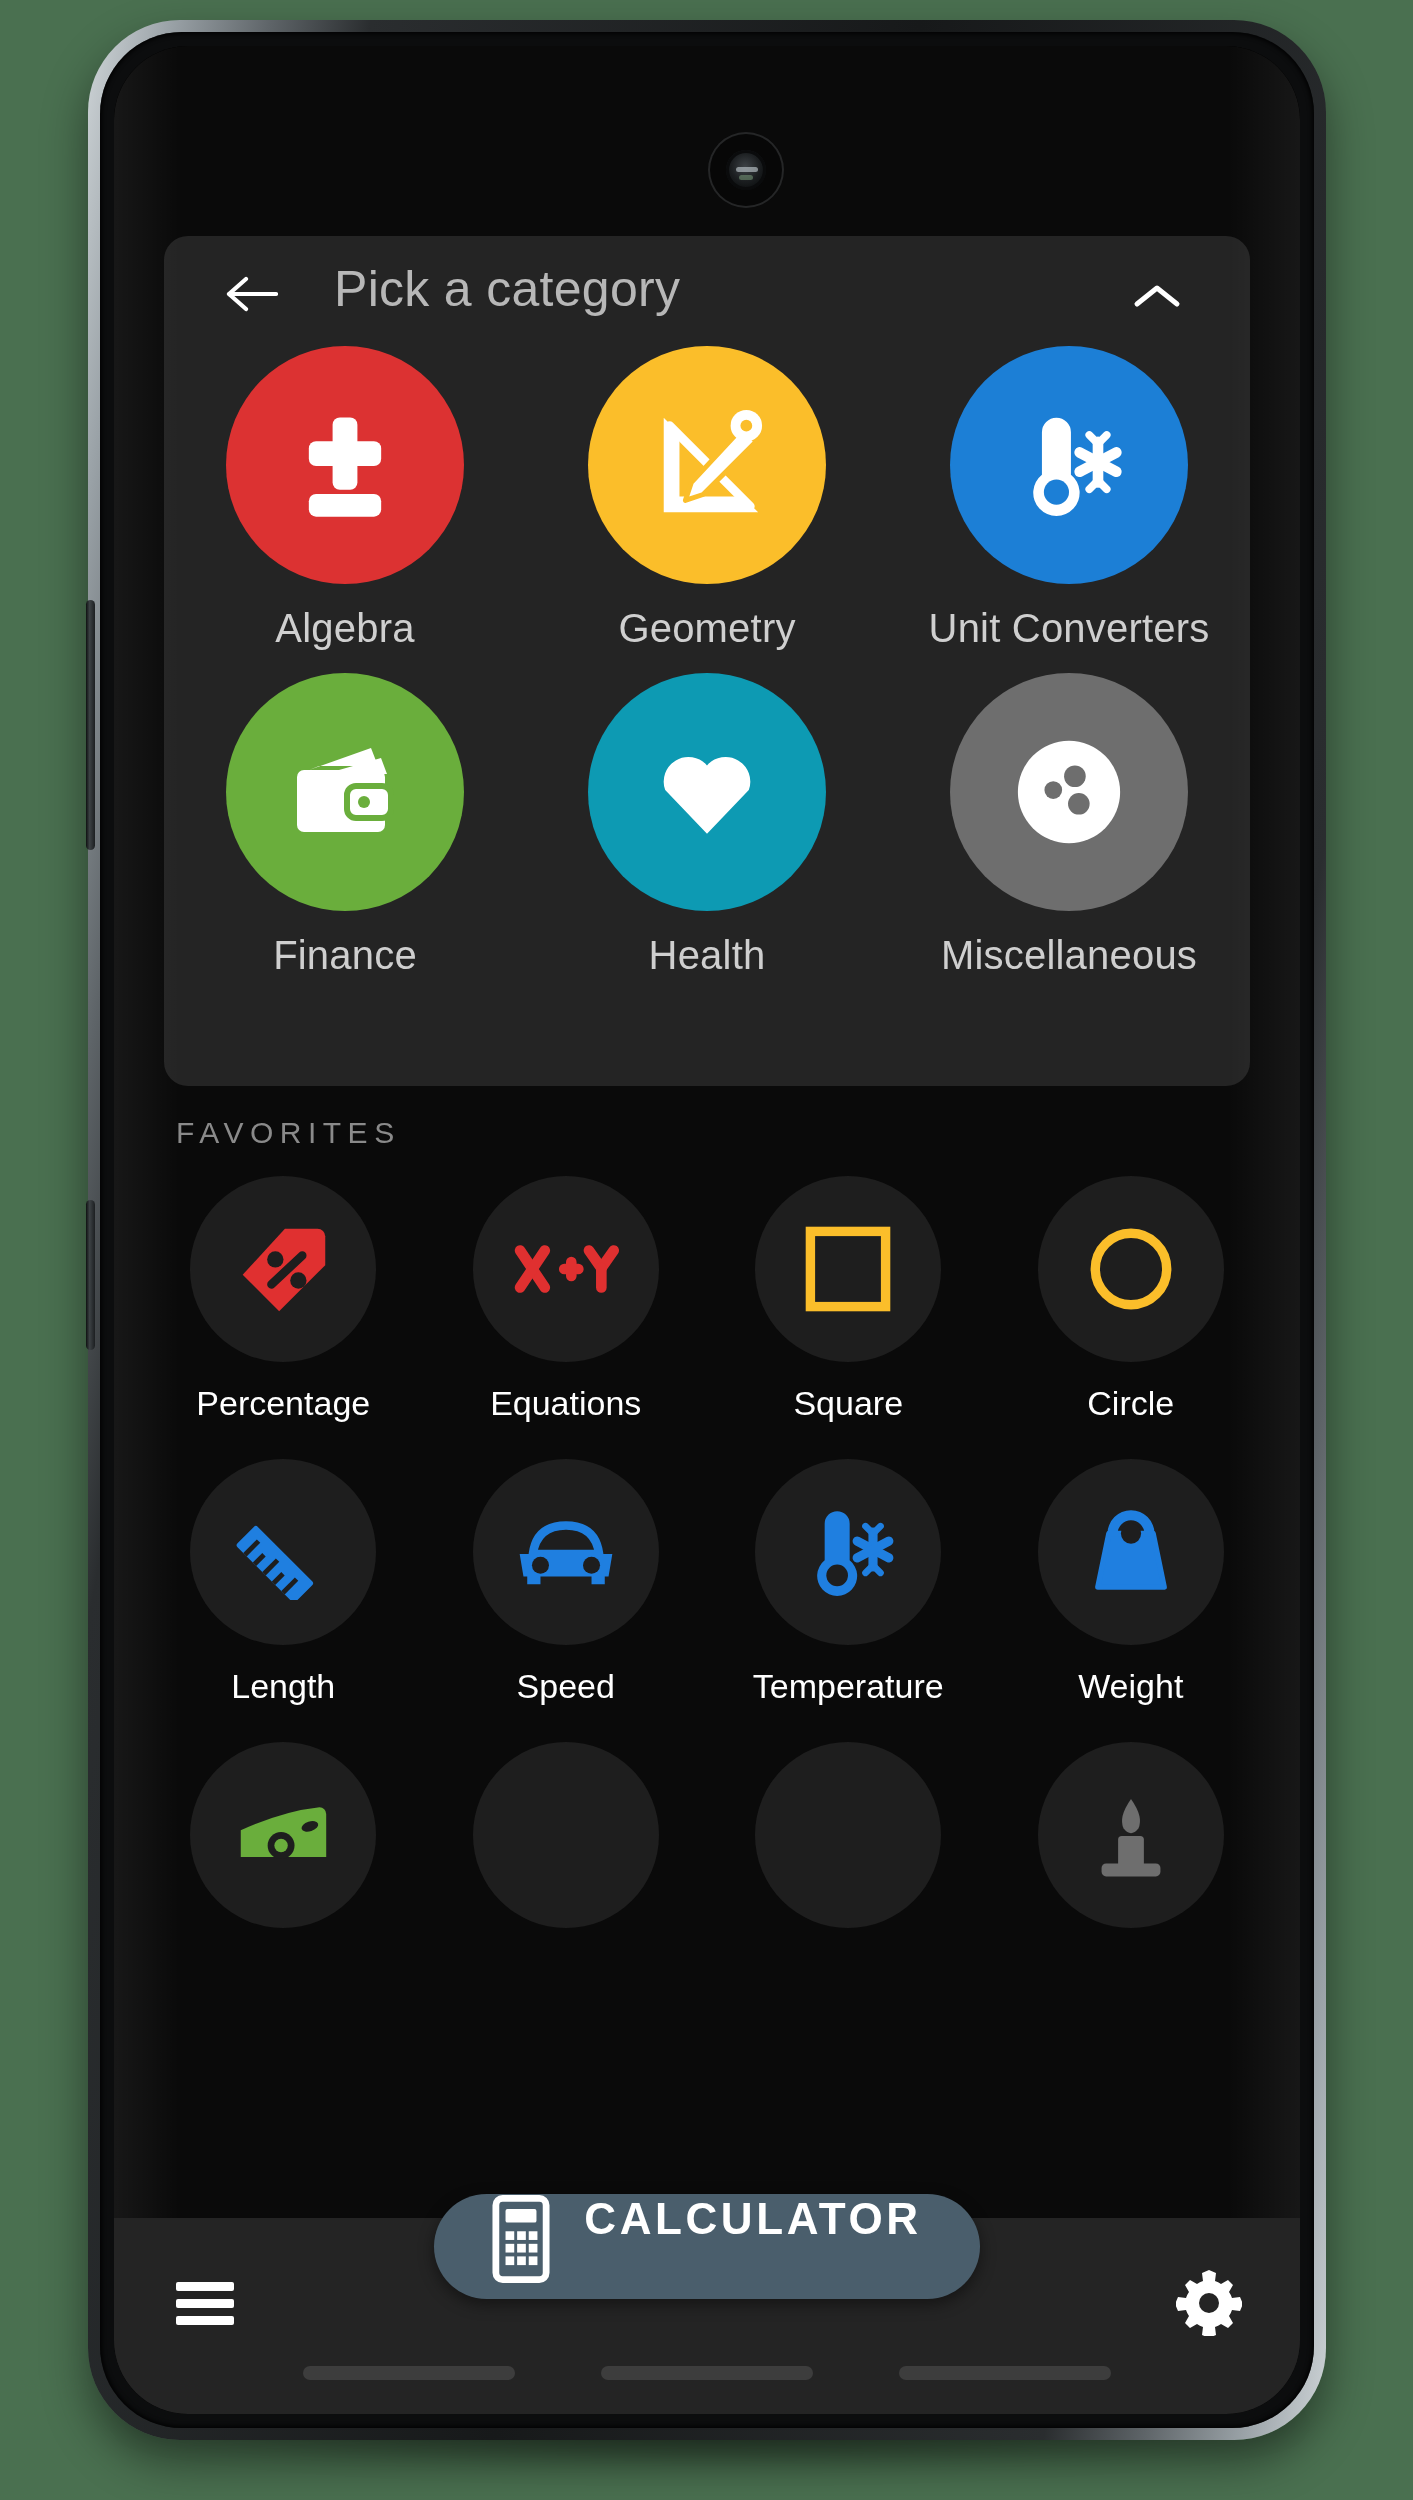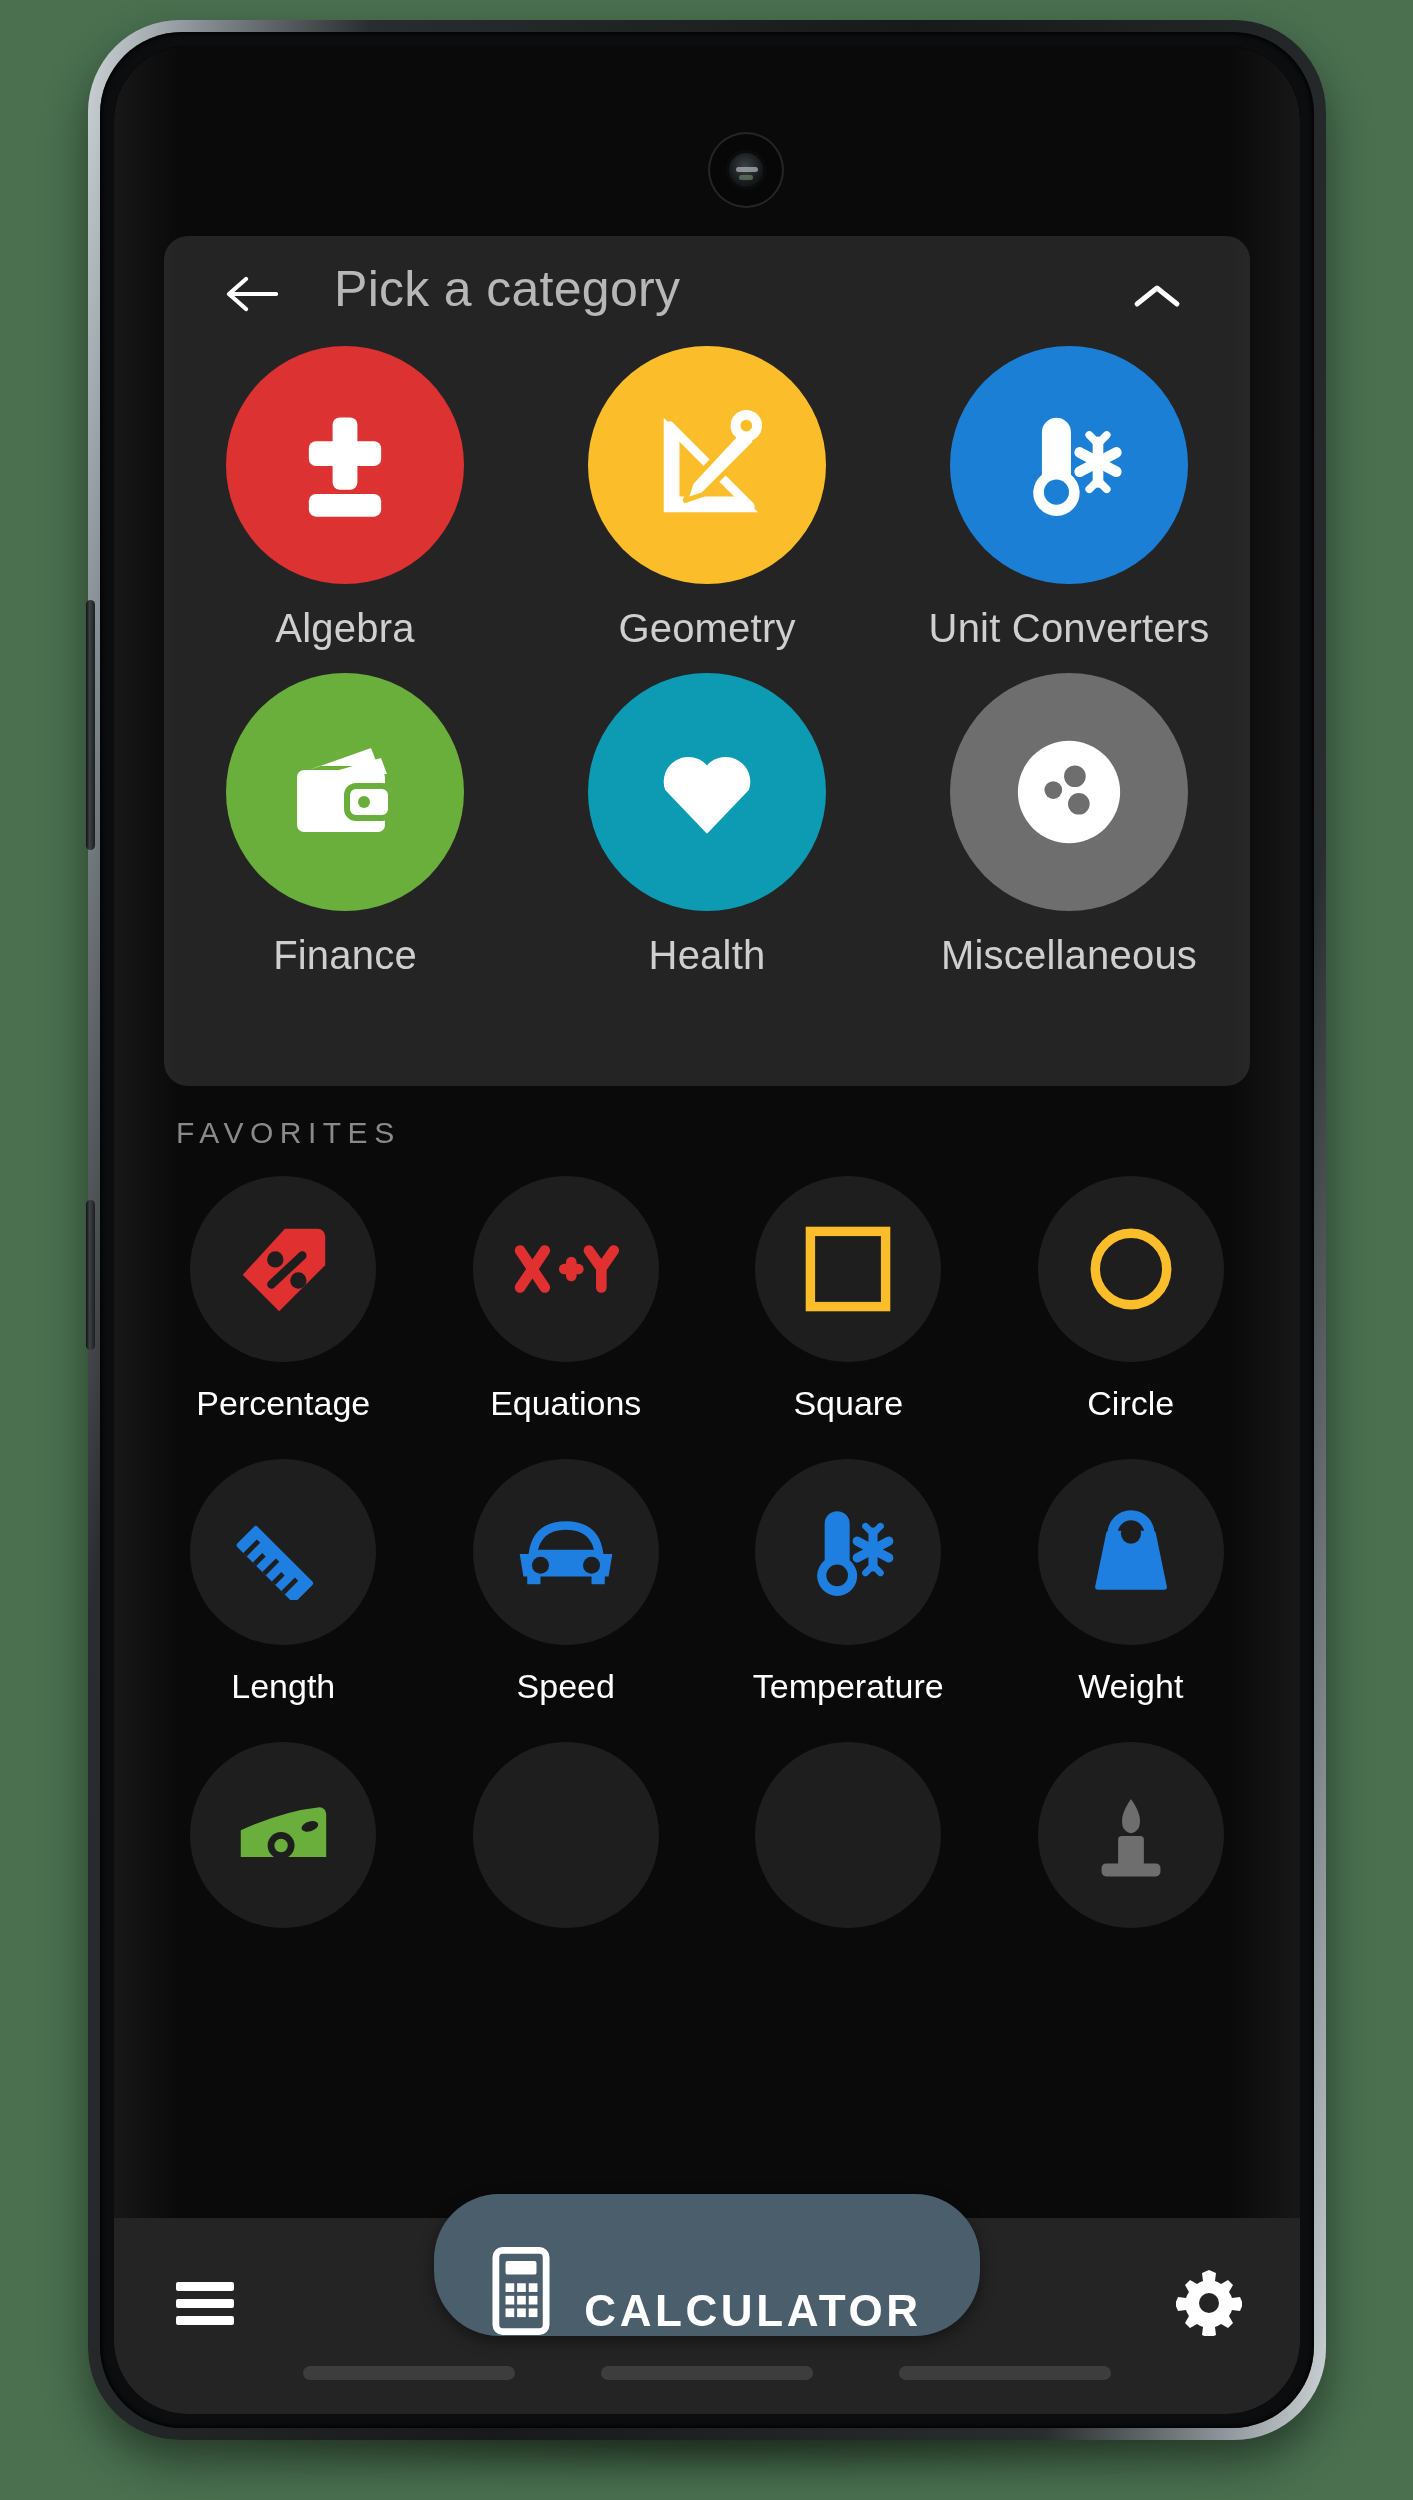--- a/index.html
+++ b/index.html
@@ -108,23 +108,23 @@
   }
   .fav-cell { display:flex; flex-direction:column; align-items:center; cursor:pointer; }
   .fav-circle {
     width:186px; height:186px; border-radius:50%; background:#1e1e1e;
     display:flex; align-items:center; justify-content:center;
   }
   .fav-label { margin-top:22px; font-size:34px; color:#ffffff; font-weight:400; }
 
   
   #calculator-button {
-    position:absolute; left:320px; top:2148px; width:546px; height:142px;
+    position:absolute; left:320px; top:2148px; width:546px; height:105px;
     background:#4a5e6c; border-radius:65px;
-    display:flex; align-items:flex-end; justify-content:center; gap:34px;
+    display:flex; align-items:flex-start; justify-content:center; gap:34px;
     cursor:pointer; box-shadow:0 5px 16px rgba(0,0,0,0.45);
     z-index:6;
   }
   #calculator-label {
     font-size:44px; color:#ffffff; font-weight:700; letter-spacing:3.6px;
   }
 
   
   #bottom-bar {
     position:absolute; left:0; right:0; bottom:0; height:196px;

